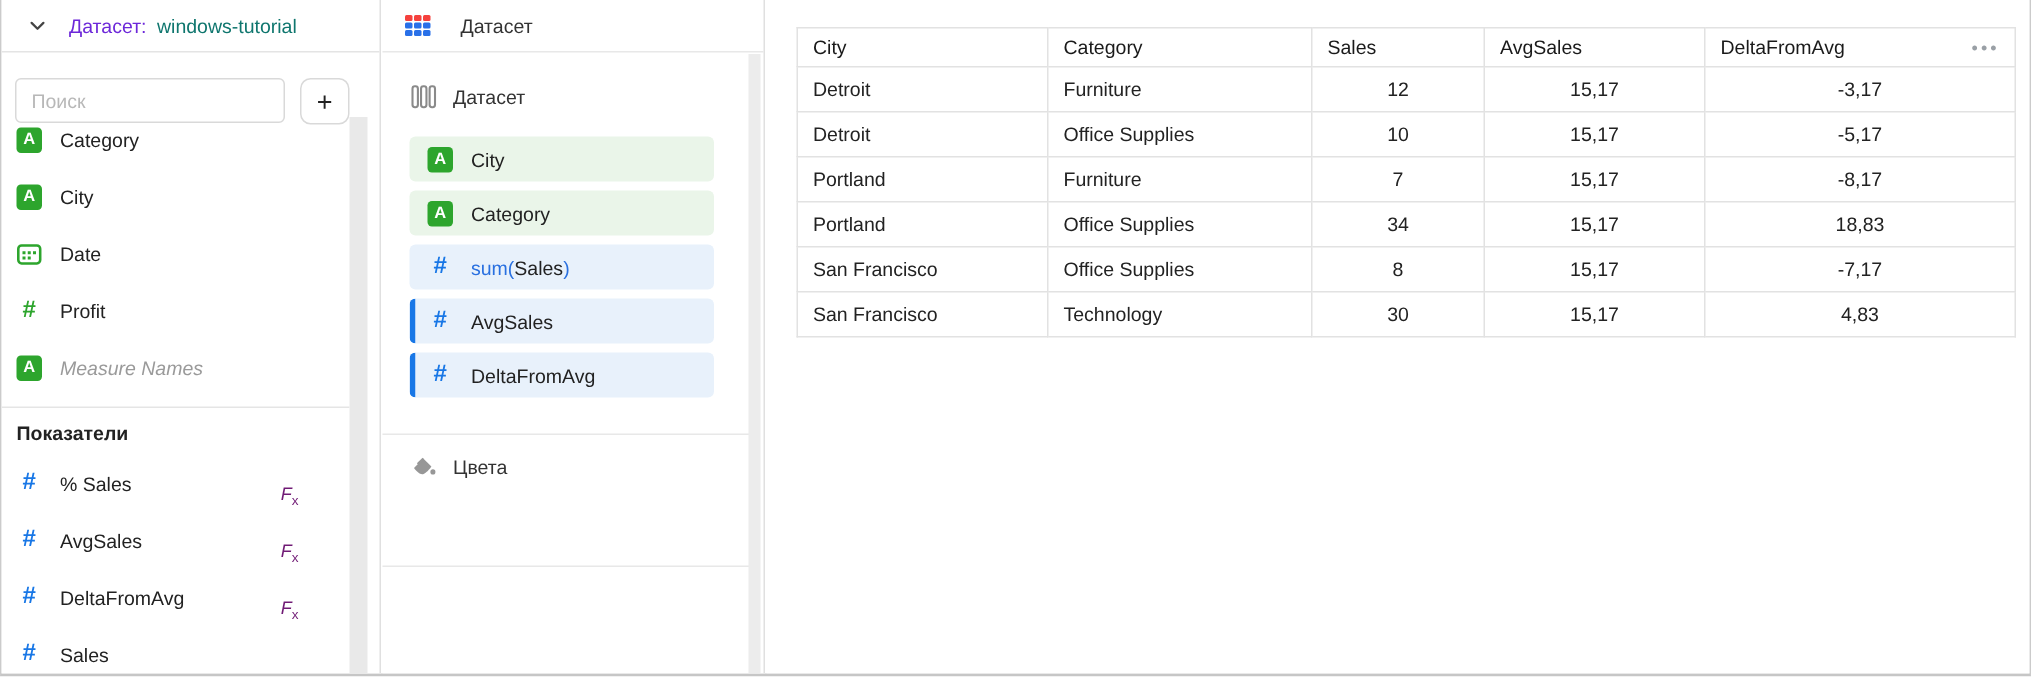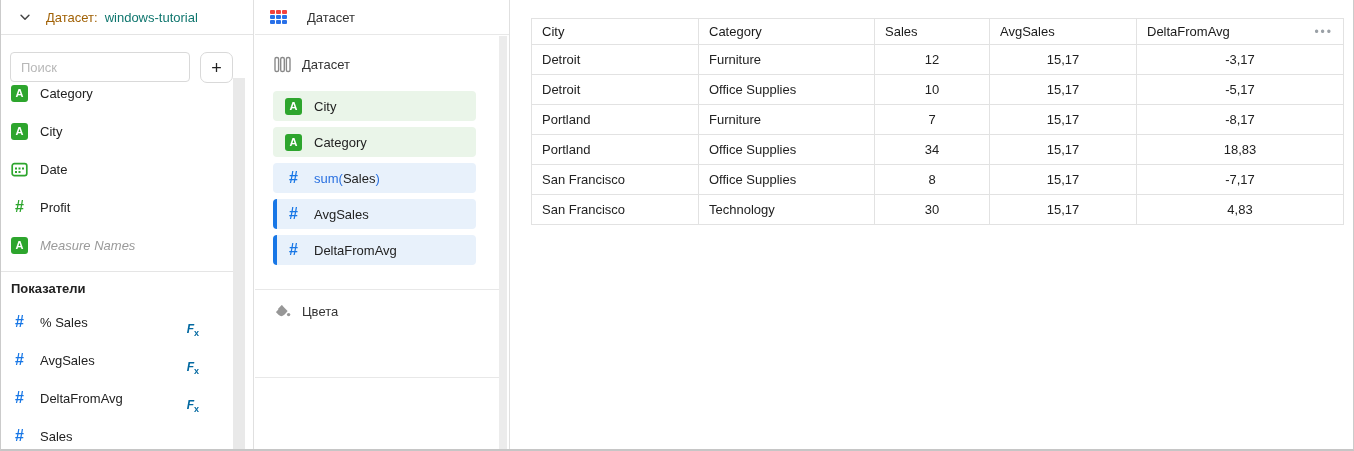--- a/index.html
+++ b/index.html
@@ -7,40 +7,40 @@
   .app {
     position: relative; width: 1354px; height: 451px; background: #fff;
     border-left: 1px solid #cbcbcb; border-right: 1px solid #cbcbcb; border-bottom: 2px solid #c6c6c6;
     overflow: hidden; font-size: 13px; color: #222;
   }
 
   
   .left-panel { position: absolute; left: 0; top: 0; width: 253px; height: 100%; background: #fff; border-right: 1px solid #e0e0e0; }
   .dataset-bar { height: 35px; border-bottom: 1px solid #e4e4e4; display: flex; align-items: center; padding-left: 16px; }
   .chev { width: 16px; height: 16px; display: inline-flex; align-items: center; justify-content: center; cursor: pointer; }
-  .dataset-label { margin-left: 13px; color: #a16207; }
+  .dataset-label { margin-left: 13px; color: #6d28d9; }
   .dataset-name { margin-left: 7px; color: #0f766e; cursor: pointer; }
   .search-row { position: absolute; left: 1px; top: 52px; width: 100%; height: 31px; padding-left: 24px; }
   .search-input { position: absolute; left: 8px; top: 0; width: 180px; height: 30px; border: 1px solid #d9d9d9; border-radius: 4px; padding: 0 10px; font-size: 13px; font-family: inherit; color: #222; outline: none; }
   .search-input::placeholder { color: #b8b8b8; }
   .add-btn { position: absolute; left: 198px; top: 0; width: 33px; height: 31px; border: 1px solid #d9d9d9; border-radius: 7px; background: #fff; font-size: 18px; line-height: 1; color: #222; cursor: pointer; display: flex; align-items: center; justify-content: center; }
   .field-list { position: absolute; left: 0; top: 74px; width: 232px; }
   .frow { height: 38px; display: flex; align-items: center; padding-left: 10px; cursor: grab; }
   .fi { width: 17px; display: inline-flex; align-items: center; justify-content: center; flex: 0 0 17px; }
   .badge-a { height: 17px; background: #2da52d; border-radius: 3px; color: #fff; font-size: 11px; font-weight: bold; }
   .hash { font-size: 16px; font-weight: bold; }
   .hash.green { color: #2da52d; }
   .hash.blue { color: #1877e6; }
   .flabel { margin-left: 12px; color: #222; }
   .flabel.muted { font-style: italic; color: #9a9a9a; }
   .sec-divider { position: absolute; left: 0; top: 271px; width: 232px; height: 1px; background: #e5e5e5; }
   .measures-title { position: absolute; left: 10px; top: 281px; font-weight: bold; color: #222; }
   .measure-list { position: absolute; left: 0; top: 303px; width: 232px; }
   .measure-list .frow { padding-right: 34px; }
-  .fx { margin-left: auto; color: #0369a1; font-weight: bold; font-style: italic; font-size: 12px; margin-top: 16px; }
+  .fx { margin-left: auto; color: #701a75; font-weight: normal; font-style: italic; font-size: 12px; margin-top: 16px; }
   .fx sub { font-size: 9px; font-style: normal; }
   .vscroll { position: absolute; background: #e9e9e9; }
   .left-panel .vscroll { left: 232px; top: 78px; bottom: 0; width: 12px; }
 
   
   .mid-panel { position: absolute; left: 254px; top: 0; width: 255px; height: 100%; background: #fff; border-right: 1px solid #e0e0e0; }
   .mid-header { height: 35px; border-bottom: 1px solid #e8e8e8; display: flex; align-items: center; padding-left: 15px; }
   .tbl-icon { display: grid; grid-template-columns: repeat(3, 5px); grid-auto-rows: 4px; gap: 1px; margin-right: 12px; }
   .tbl-icon i { display: block; border-radius: 1px; }
   .tbl-icon i.r { background: #f5413d; }

